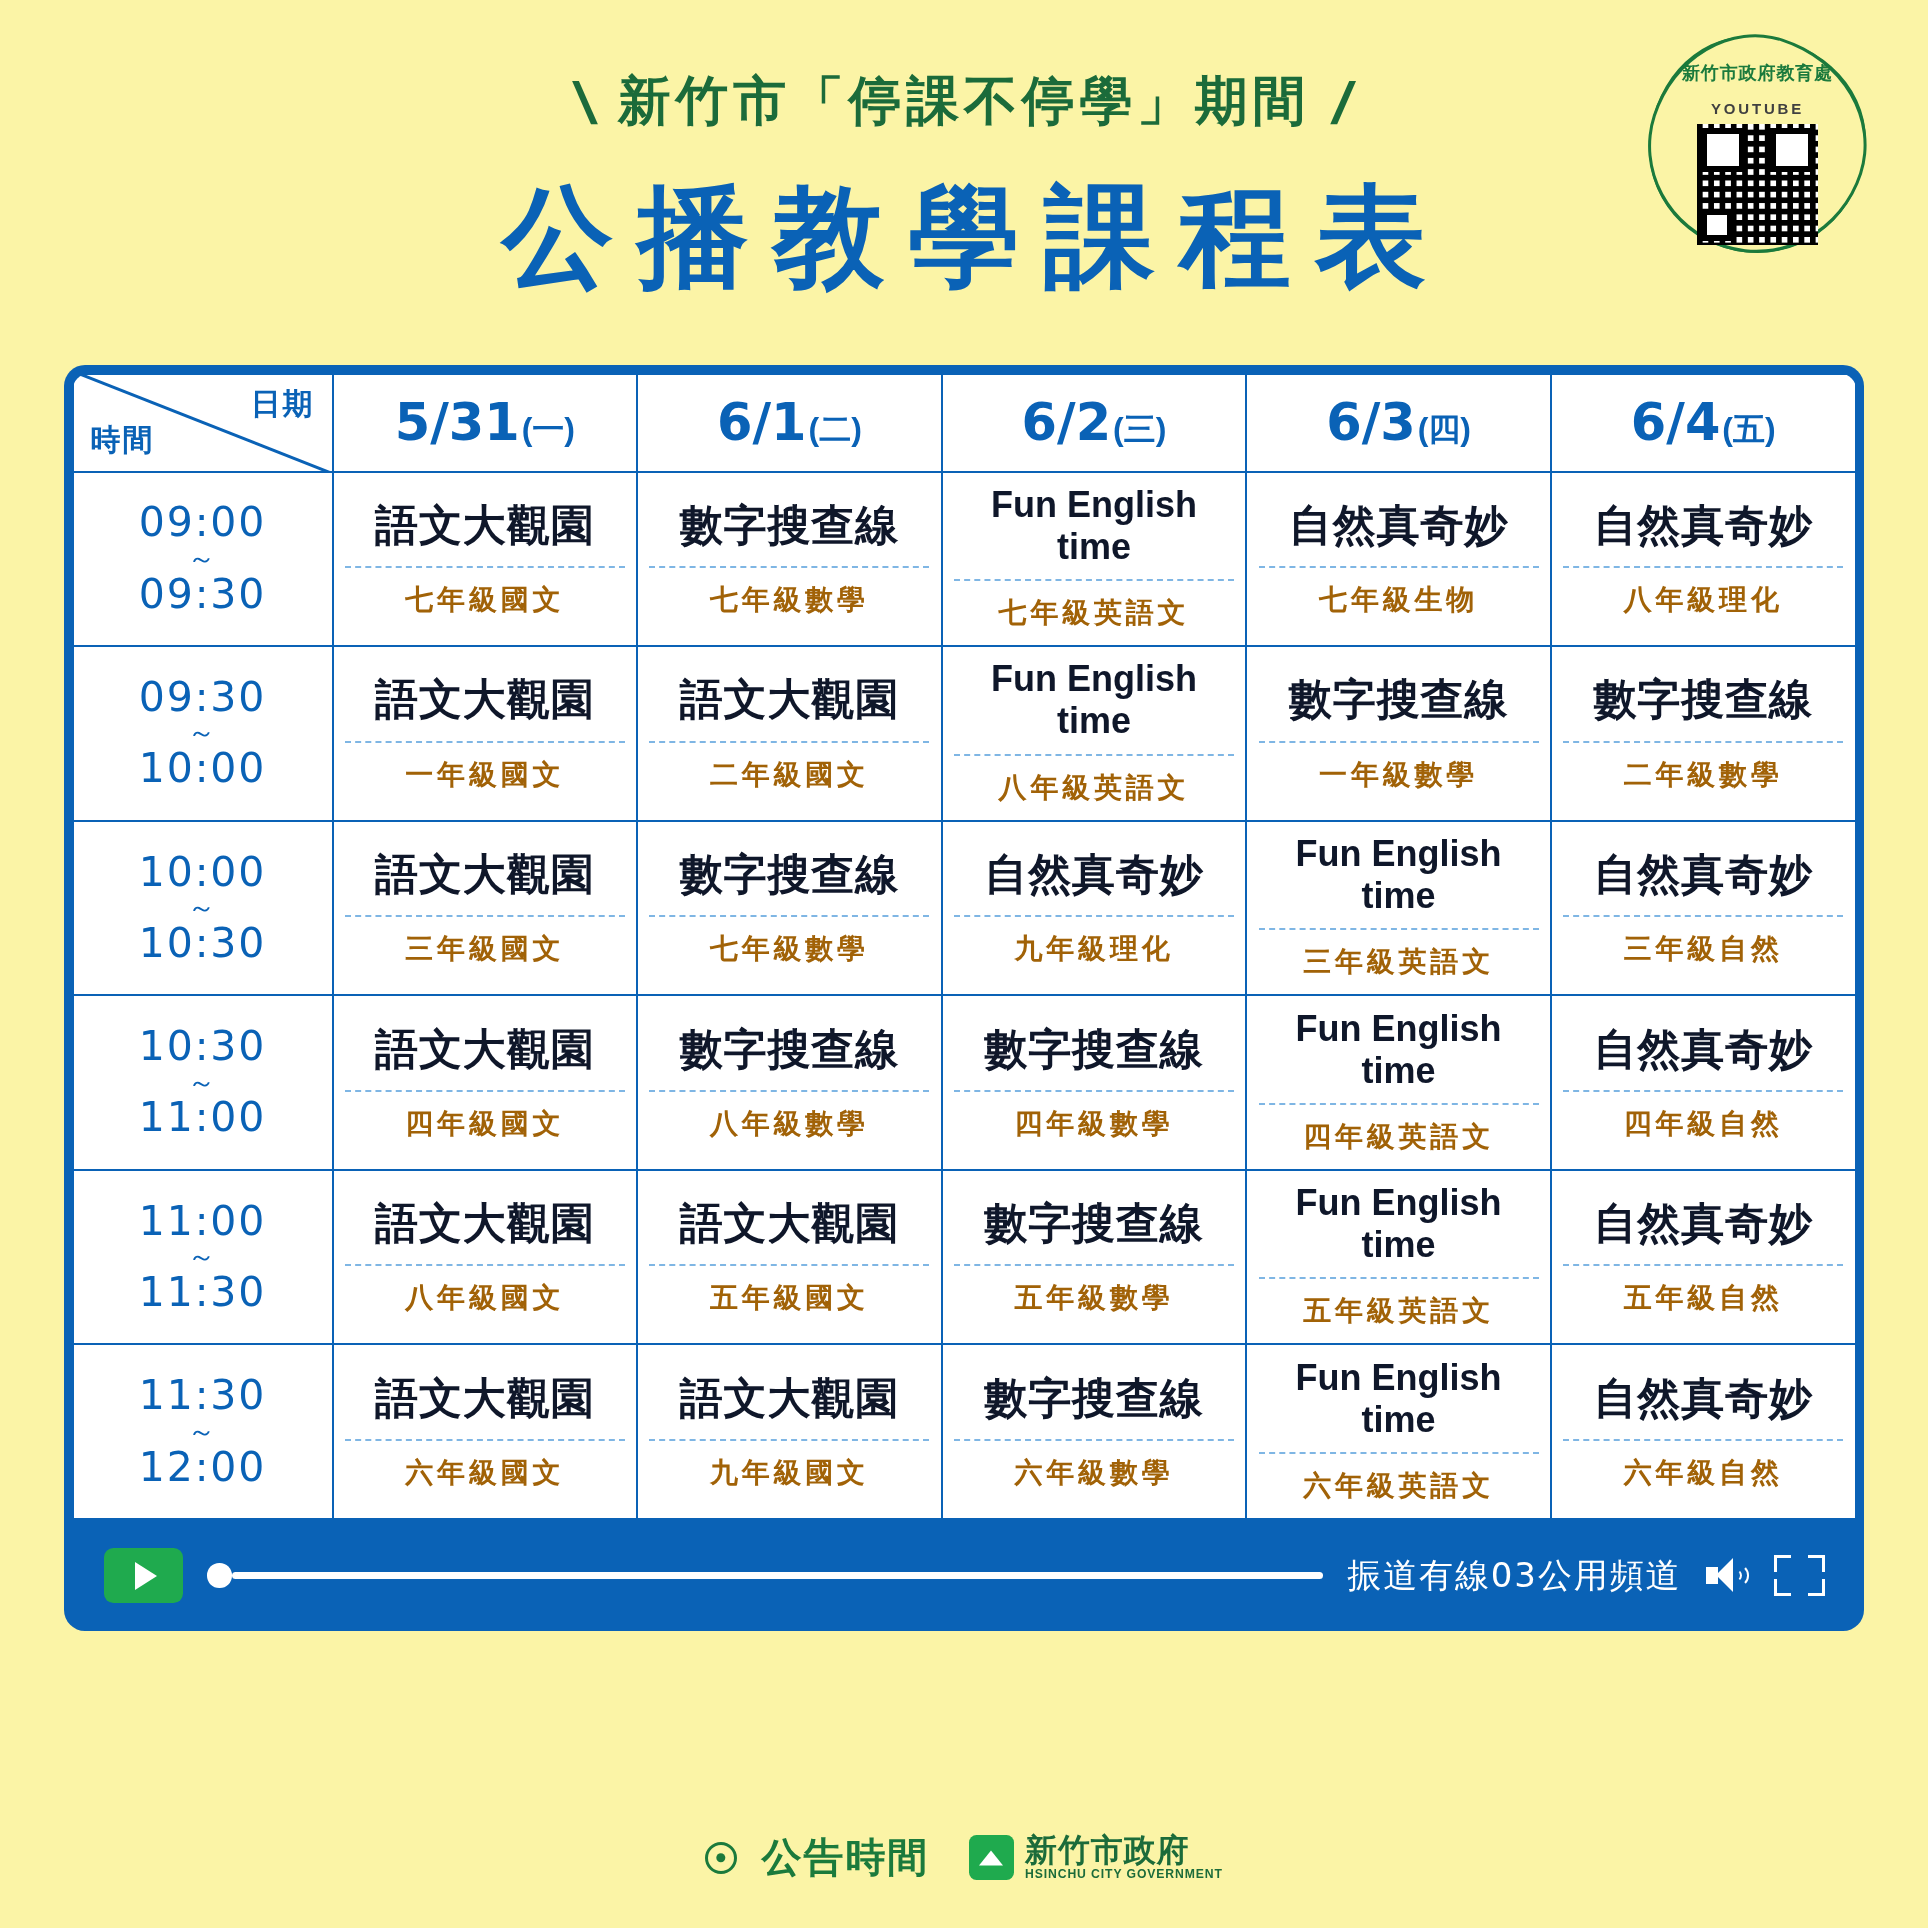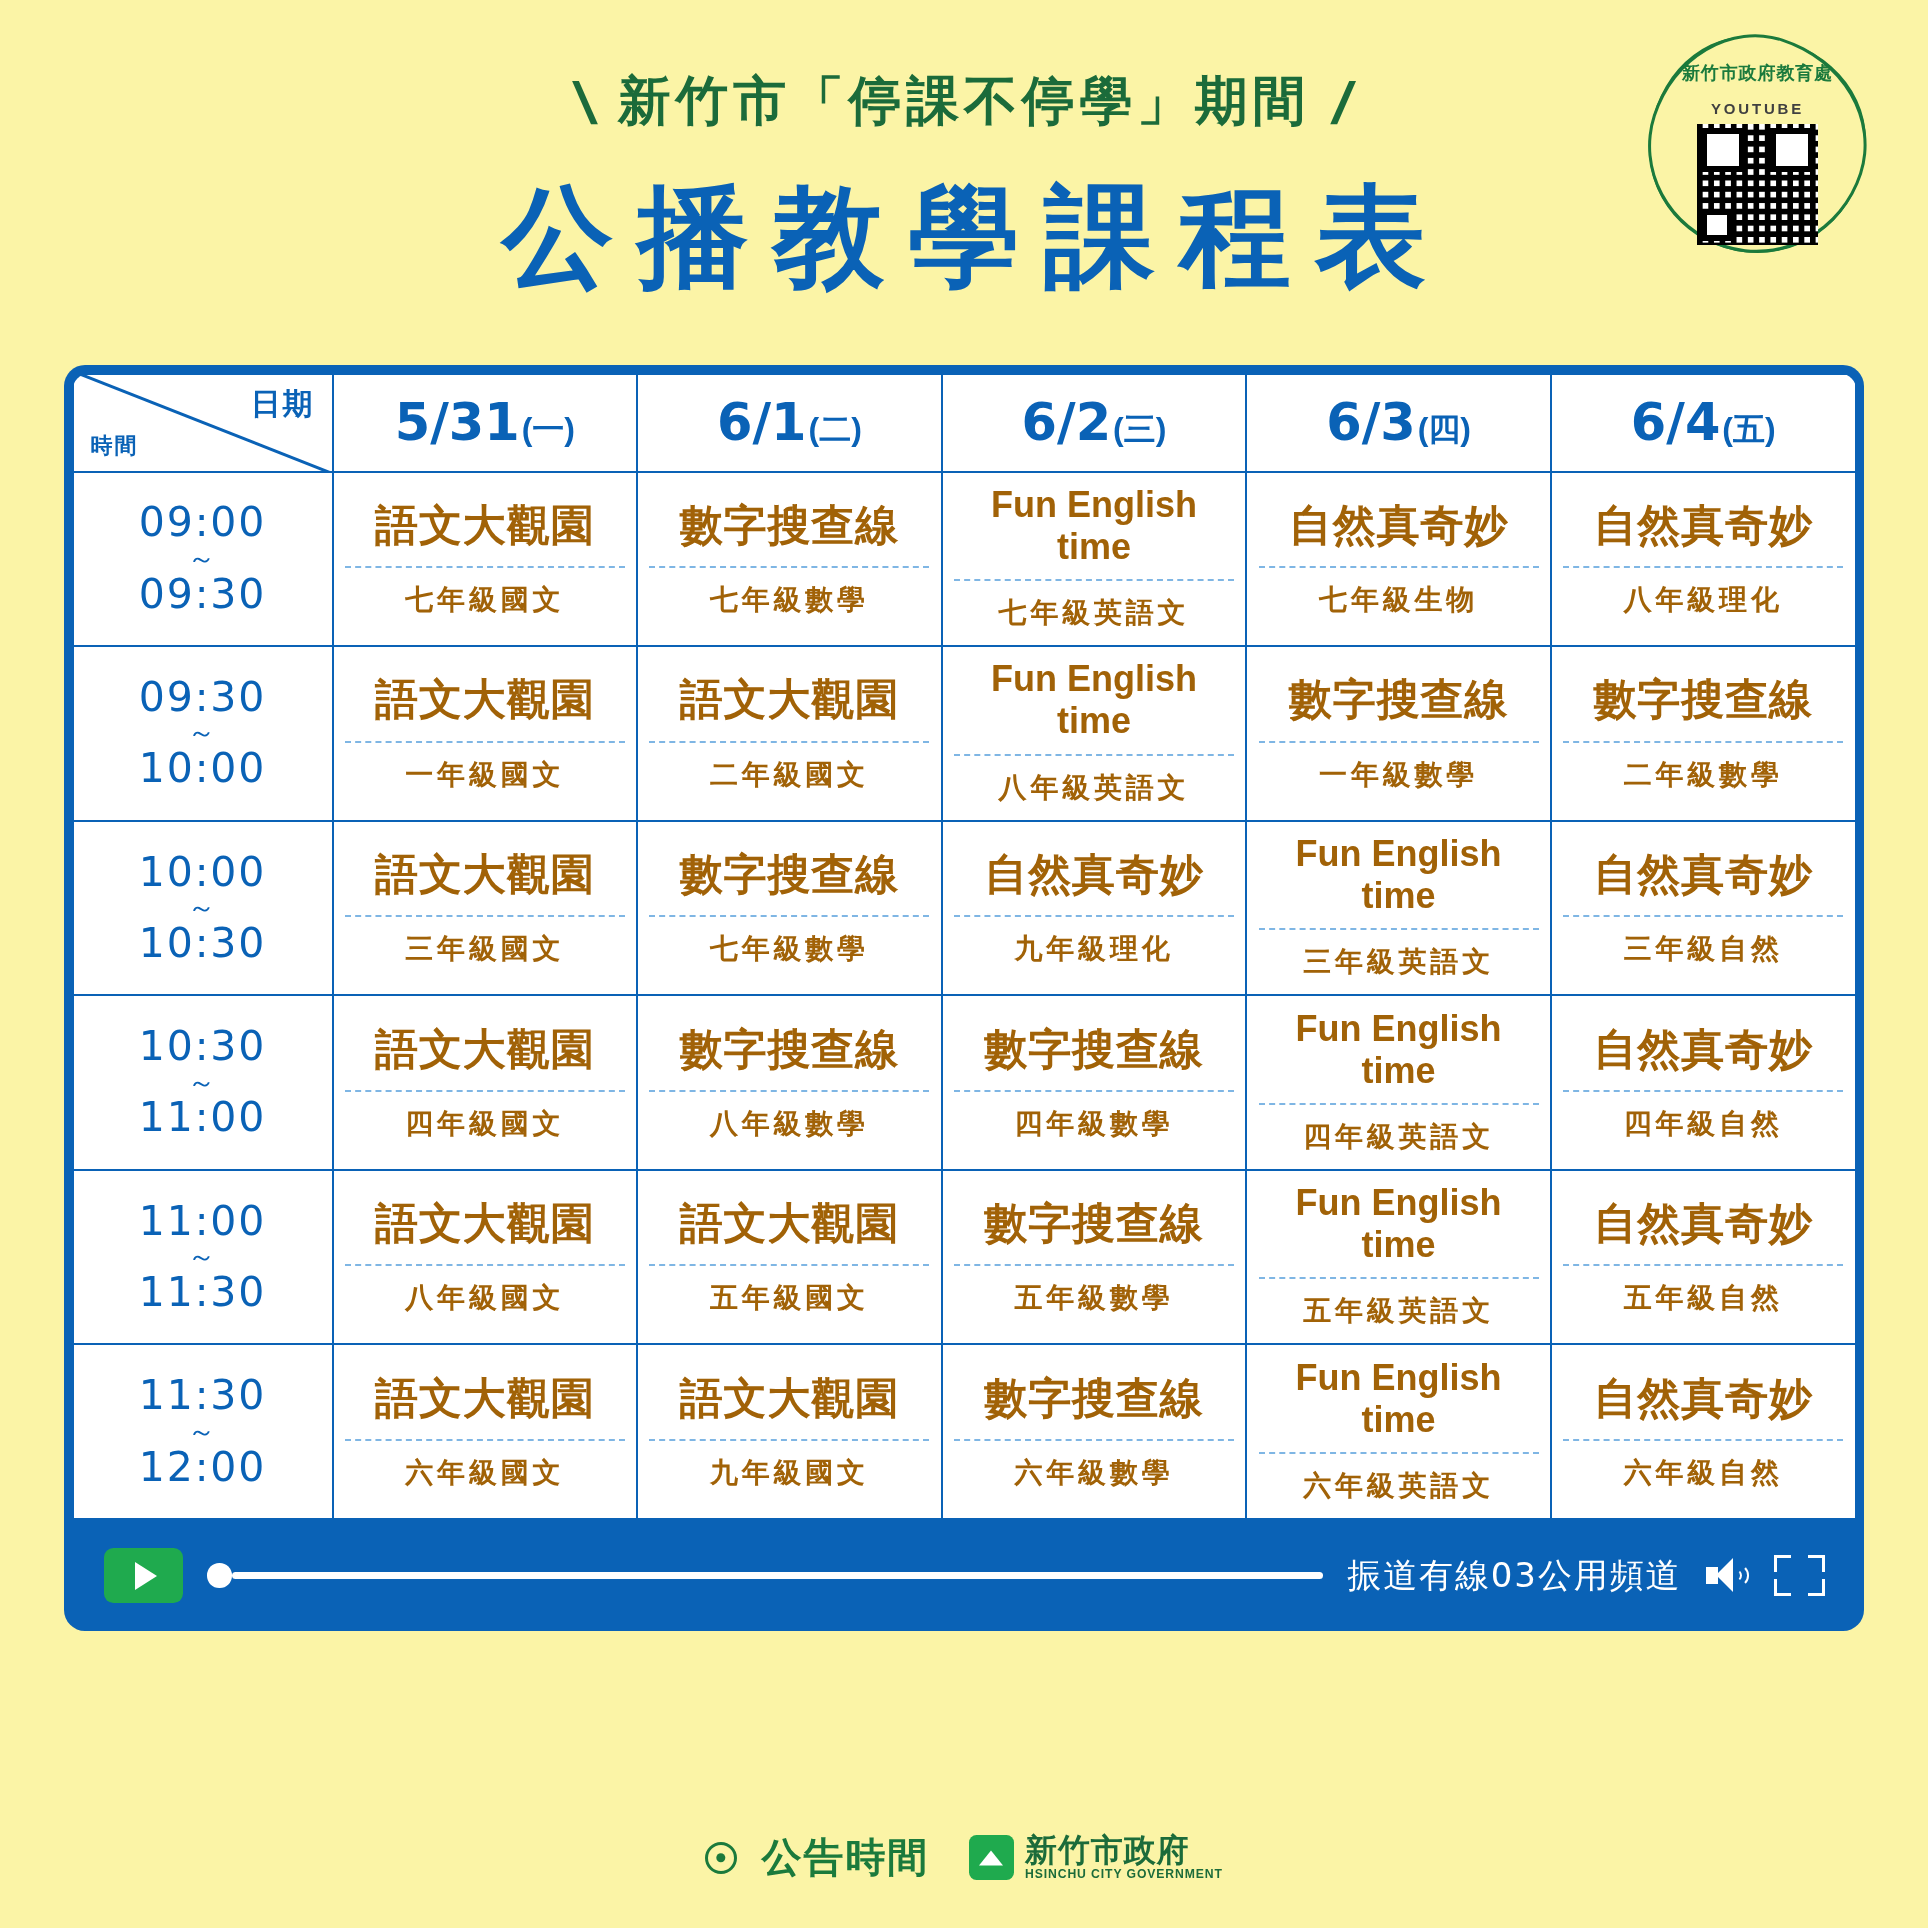--- a/index.html
+++ b/index.html
@@ -145,21 +145,21 @@
     background: #0a62b6;
     transform: rotate(21.5deg);
     transform-origin: center;
   }
   th.corner .lbl-date {
     position: absolute; right: 17px; top: 9.4px;
     font-size: 30px; letter-spacing: 1.9px;
   }
   th.corner .lbl-time {
     position: absolute; left: 17px; bottom: 9.4px;
-    font-size: 22px; letter-spacing: 1.9px;
+    font-size: 30px; letter-spacing: 1.9px;
   }
   th.day .d-num {
     font-size: 51px;
     font-weight: 800;
     font-family: "DejaVu Sans", "Liberation Sans", sans-serif;
   }
   th.day .d-wd {
     font-size: 32px;
     font-weight: 700;
     margin-left: 1.9px;
@@ -184,21 +184,21 @@
     height: 157px;
     padding: 11.3px 7.5px 13px 7.5px;
   }
   .cell-inner {
     display: flex;
     flex-direction: column;
     justify-content: center;
     height: 100%;
   }
   .prog {
-    color: #a16207;
+    color: #0f172a;
     font-size: 43px;
     font-weight: 800;
     letter-spacing: 0.9px;
     padding-bottom: 11.3px;
     font-family: "DejaVu Sans", "Liberation Sans", sans-serif;
   }
   .prog.en {
     font-size: 36px;
     letter-spacing: 0px;
     font-family: "Liberation Sans", sans-serif;

